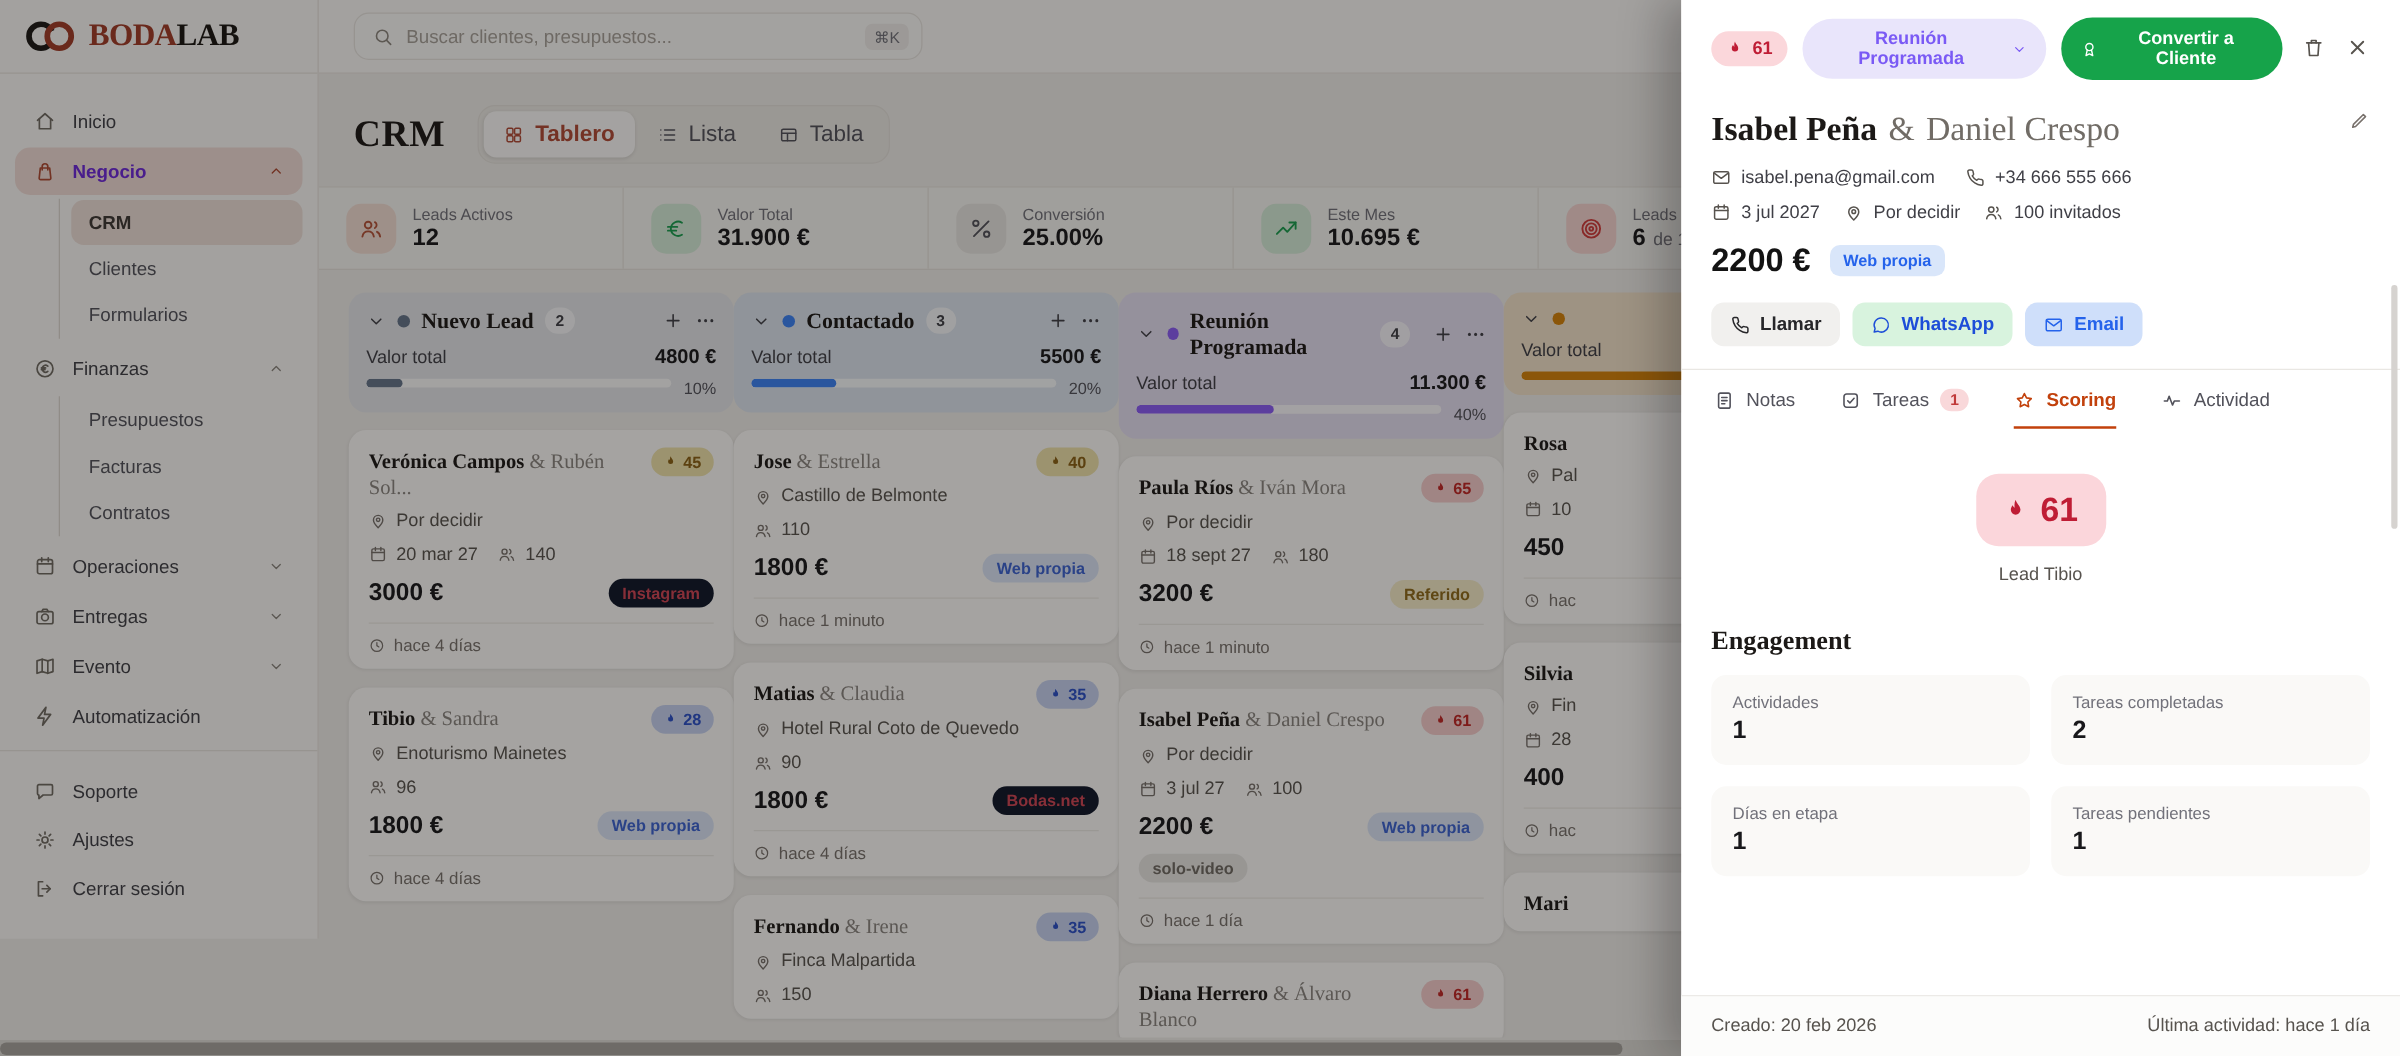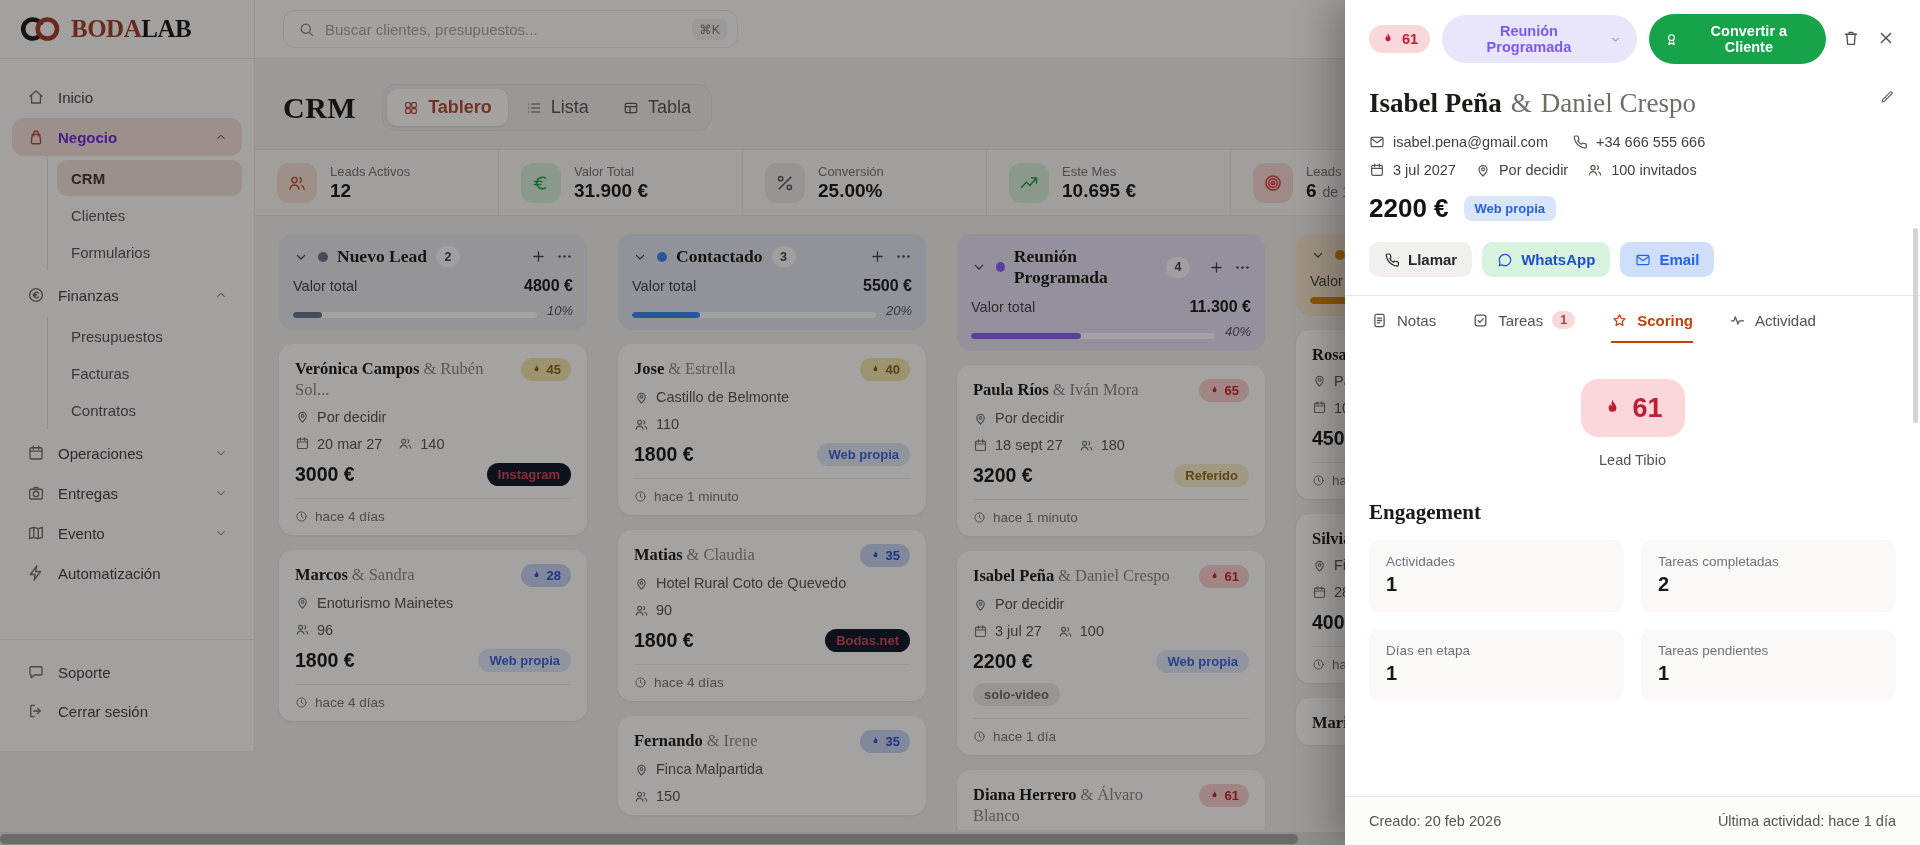--- a/index.html
+++ b/index.html
@@ -50,31 +50,31 @@
   .chip .ic { width:20px; height:20px; }
   .chip-rose { background:#f3ded5; color:#b4533a; }
   .chip-green { background:#d5ecd9; color:#1a9e50; }
   .chip-gray { background:#e8e6e3; color:#52525b; }
   .chip-red { background:#f6d4d2; color:#d03b3b; }
   .stat .sl { font-size:13px; color:#71717a; }
   .stat .sv { font-size:19px; font-weight:800; color:#18181b; margin-top:1px; }
   .stat .sfx { font-size:14px; font-weight:400; color:#71717a; margin-left:6px; }
 
   
-  .board { display:flex; gap:31px; padding:18px 0 0 24px; height:614px; overflow:hidden; }
+  .board { display:flex; padding:18px 0 0 24px; height:614px; overflow:hidden; }
   .kcol { width:308px; flex:none; }
   .khead { border-radius:14px; padding:12px 14px; }
   .khead-r1 { display:flex; align-items:center; gap:9px; }
   .khead-r1 .ic { color:#3f3f46; cursor:pointer; }
   .dot { width:10px; height:10px; border-radius:50%; }
   .ktitle { font-size:17.5px; font-weight:700; color:#1c1917; }
   .kcount { background:rgba(255,255,255,.72); border-radius:999px; min-width:24px; height:21px; display:flex; align-items:center; justify-content:center; font-size:12.5px; font-weight:700; color:#3f3f46; padding:0 7px; }
   .khead-r2 { margin-top:10px; display:flex; justify-content:space-between; align-items:center; font-size:14.5px; color:#3f3f46; }
   .kvalue { font-weight:800; font-size:16px; color:#18181b; }
-  .khead-r3 { margin-top:8px; display:flex; align-items:flex-end; gap:10px;font-style:italic; }
+  .khead-r3 { margin-top:8px; display:flex; align-items:flex-start; gap:10px; }
   .ktrack { flex:1; height:6.5px; border-radius:99px; background:rgba(255,255,255,.8); overflow:hidden; }
   .kfill { height:100%; border-radius:99px; }
   .kpct { font-size:13px; color:#52525b; }
   .kcards { margin-top:14px; display:flex; flex-direction:column; gap:15px; }
   .card { background:#fdfcfb; border-radius:14px; padding:14px 16px 11px; box-shadow:0 1px 3px rgba(28,25,23,.08); cursor:pointer; }
   .card-head { display:flex; align-items:flex-start; gap:8px; }
   .cname { font-size:16.5px; line-height:1.3; }
   .cname strong { font-weight:700; color:#1c1917; }
   .cname .joiner, .cname .partner { color:#8a8580; font-weight:400; }
   .cname .joiner { margin:0 4px; }
@@ -285,20 +285,29 @@
             <span class="ic">
               <svg viewBox="0 0 24 24" fill="none" stroke="currentColor" stroke-width="1.8" stroke-linecap="round" stroke-linejoin="round">
                 <path d="M5.5 5h13a1.5 1.5 0 0 1 1.5 1.5v8a1.5 1.5 0 0 1-1.5 1.5H10l-4.5 3.8V16H5.5A1.5 1.5 0 0 1 4 14.5v-8A1.5 1.5 0 0 1 5.5 5z"></path>
               </svg>
             </span>
             <span>Soporte</span>
           </div>
         <div class="side-item">
             <span class="ic">
               <svg viewBox="0 0 24 24" fill="none" stroke="currentColor" stroke-width="1.8" stroke-linecap="round" stroke-linejoin="round">
+                <circle cx="12" cy="12" r="3.2"></circle>
+                <path d="M12 3.5v2.2M12 18.3v2.2M3.5 12h2.2M18.3 12h2.2M6 6l1.6 1.6M16.4 16.4 18 18M18 6l-1.6 1.6M7.6 16.4 6 18"></path>
+              </svg>
+            </span>
+            <span>Ajustes</span>
+          </div>
+        <div class="side-item">
+            <span class="ic">
+              <svg viewBox="0 0 24 24" fill="none" stroke="currentColor" stroke-width="1.8" stroke-linecap="round" stroke-linejoin="round">
                 <path d="M9.5 4.5H5v15h4.5"></path>
                 <path d="M14 8.5 17.5 12 14 15.5"></path>
                 <path d="M17.5 12H9"></path>
               </svg>
             </span>
             <span>Cerrar sesión</span>
           </div>
       </div>
     </nav>
   </aside>
@@ -534,21 +543,21 @@
                   <svg viewBox="0 0 24 24" fill="none" stroke="currentColor" stroke-width="1.8" stroke-linecap="round" stroke-linejoin="round">
                     <circle cx="12" cy="12" r="8.5"></circle>
                     <path d="M12 7.5V12l3 2"></path>
                   </svg>
                 </span>
                 <span>hace 4 días</span>
               </div>
             </div>
             <div class="card">
               <div class="card-head">
-                <div class="cname serif"><strong>Marcos</strong><span class="joiner">&amp;</span><span class="partner">Sandra</span></div>
+                <div class="cname serif"><strong>Tibio</strong><span class="joiner">&amp;</span><span class="partner">Sandra</span></div>
                 <span class="score score-blue">
                   <span class="ic" style="width: 11px; height: 11px;">
                     <svg viewBox="0 0 24 24" fill="currentColor">
                       <path d="M12 2c.6 3.5 4.4 5.3 4.4 9.3a4.4 4.4 0 0 1-8.8 0c0-1.7.7-3.1 1.7-4.3.4 1 .9 1.7 1.9 2.3-.5-2.4-.3-5.1.8-7.3z"></path>
                     </svg>
                   </span>
                   <span>28</span>
                 </span>
               </div>
               <div class="crow">

